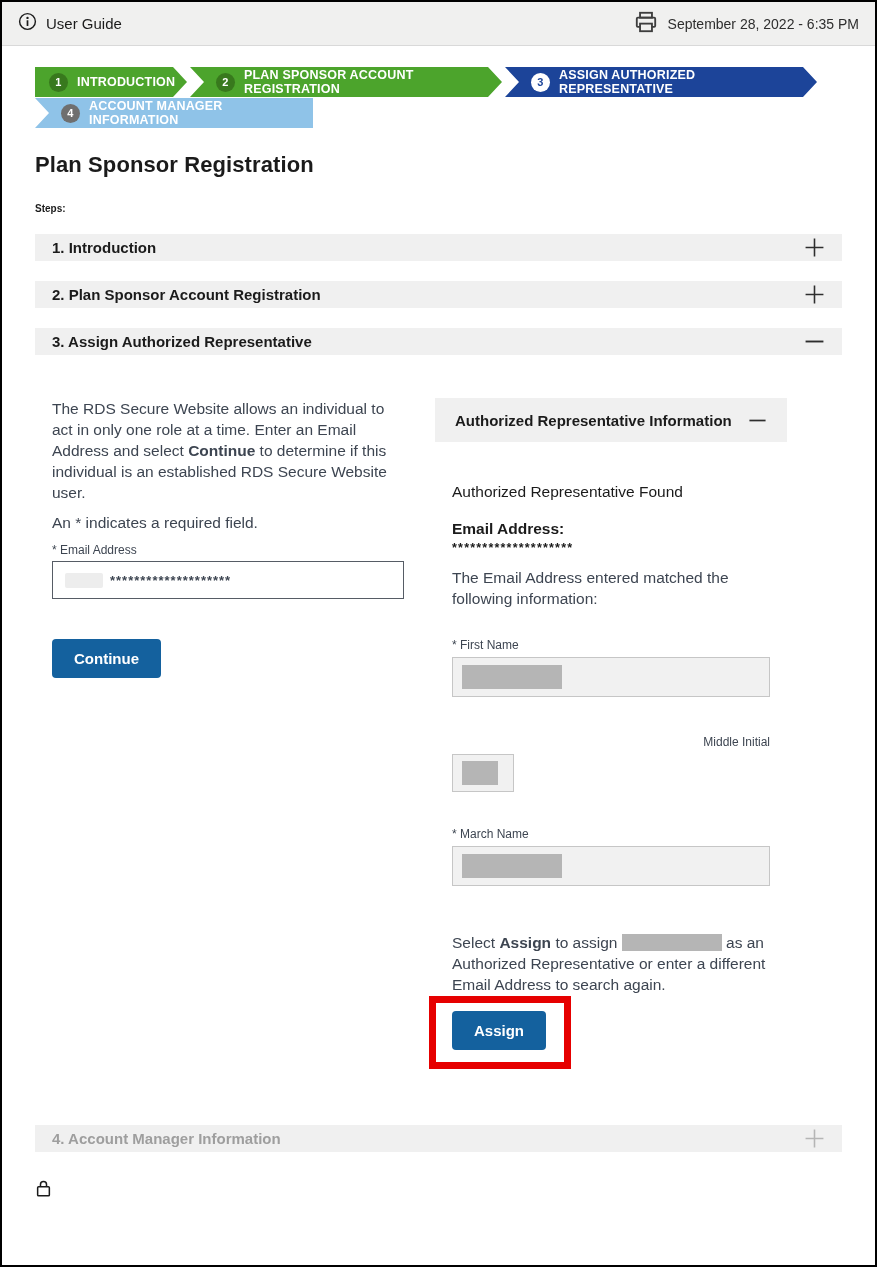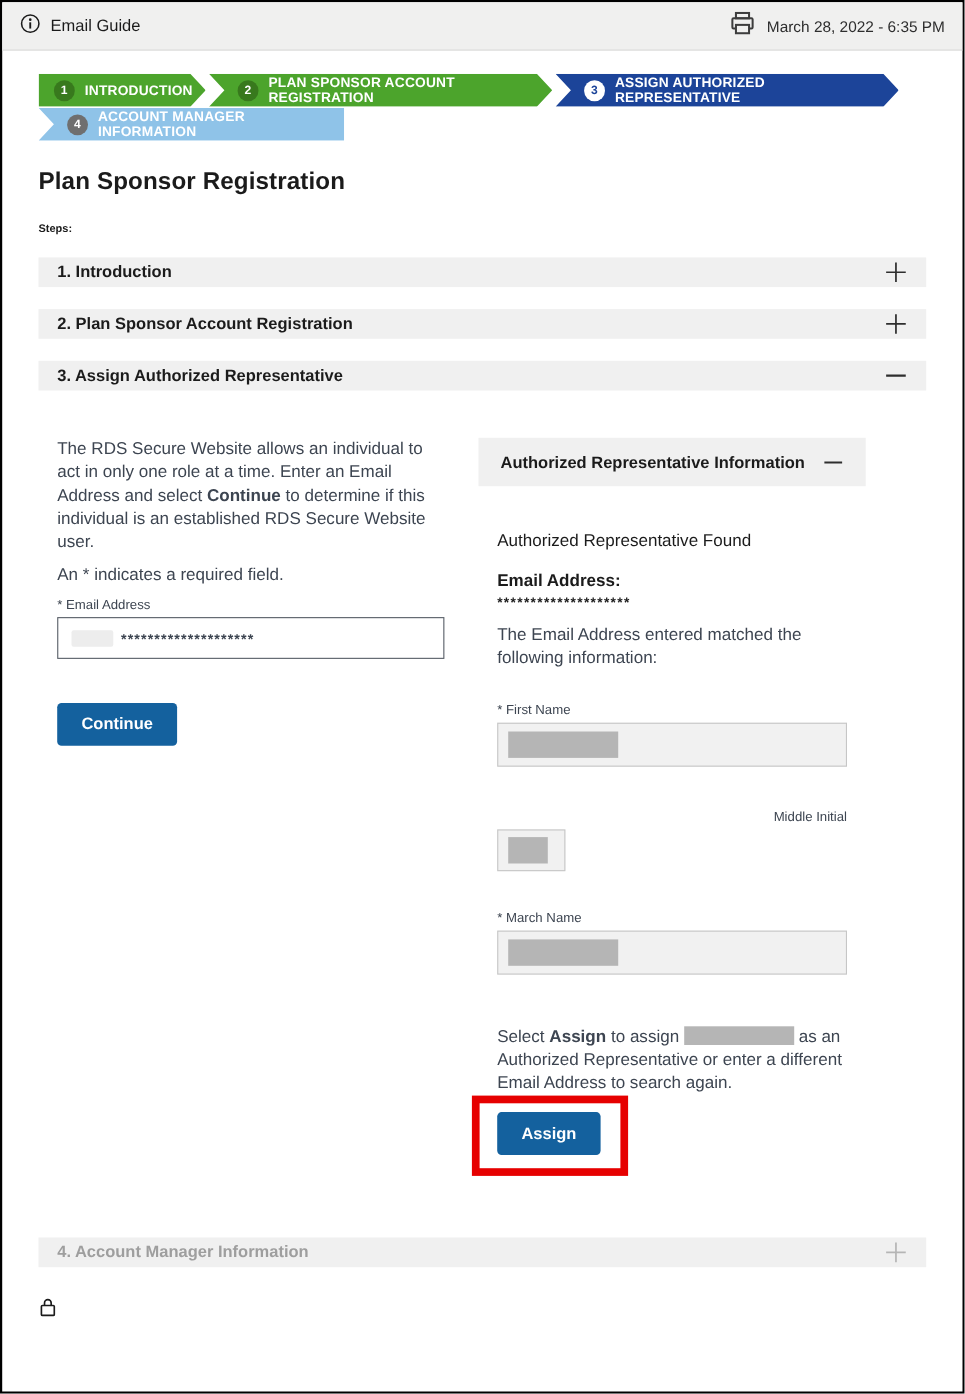--- a/index.html
+++ b/index.html
@@ -94,31 +94,31 @@
 
   <div class="topbar">
     <div class="topbar-left">
       <span>
         <svg width="19" height="19" viewBox="0 0 20 20" fill="none">
           <circle cx="10" cy="10" r="8.3" stroke="#1B1B1B" stroke-width="1.5"></circle>
           <circle cx="10" cy="6.2" r="1.25" fill="#1B1B1B"></circle>
           <rect x="9.1" y="8.7" width="1.8" height="6" fill="#1B1B1B"></rect>
         </svg>
       </span>
-      <span class="userguide">Email Guide</span>
+      <span class="userguide">User Guide</span>
     </div>
     <div class="topbar-right">
       <span>
         <svg width="26" height="26" viewBox="0 0 24 24" fill="none">
           <rect x="6.5" y="3.5" width="11" height="4.5" stroke="#3D3D3D" stroke-width="1.7"></rect>
           <rect x="3.5" y="8" width="17" height="8.5" rx="1" stroke="#3D3D3D" stroke-width="1.7"></rect>
           <rect x="6.5" y="13.5" width="11" height="7" fill="#F0F0EF" stroke="#3D3D3D" stroke-width="1.7"></rect>
         </svg>
       </span>
-      <span class="datetime">March 28, 2022 - 6:35 PM</span>
+      <span class="datetime">September 28, 2022 - 6:35 PM</span>
     </div>
   </div>
 
   <div class="content">
 
     <div class="stepper">
       <div class="step s1">
         <span class="num">1</span>
         <span>INTRODUCTION</span>
       </div>

